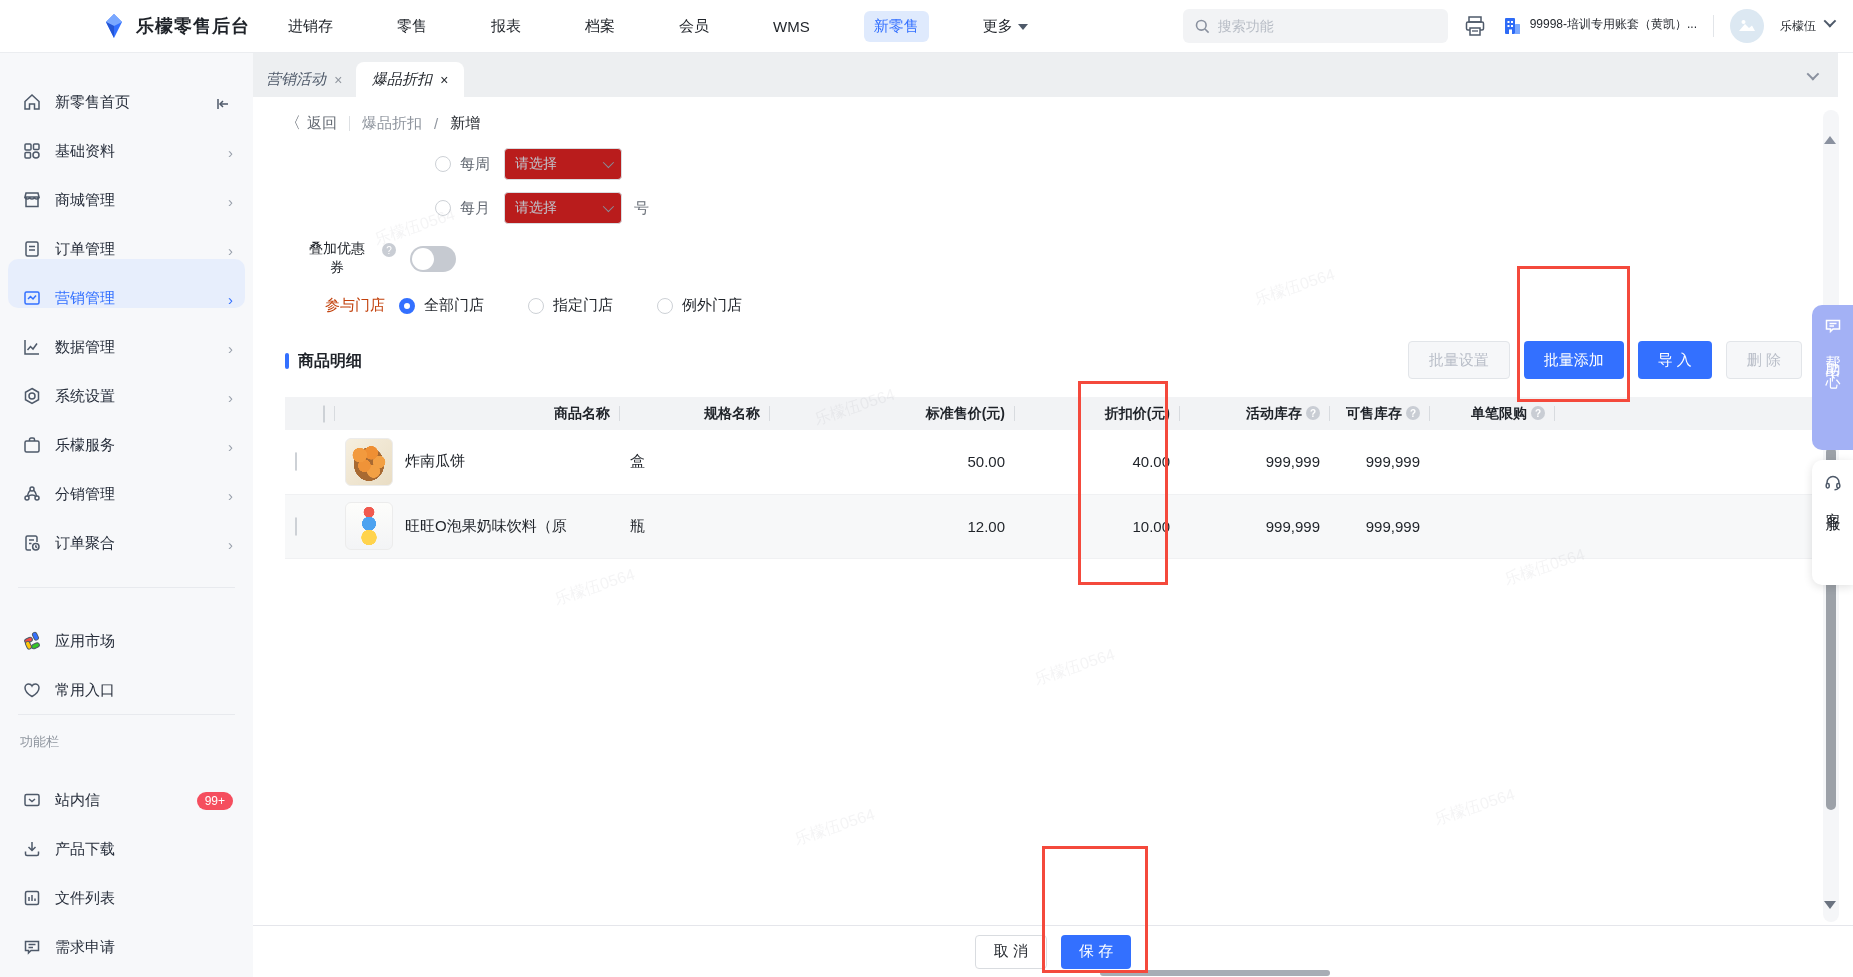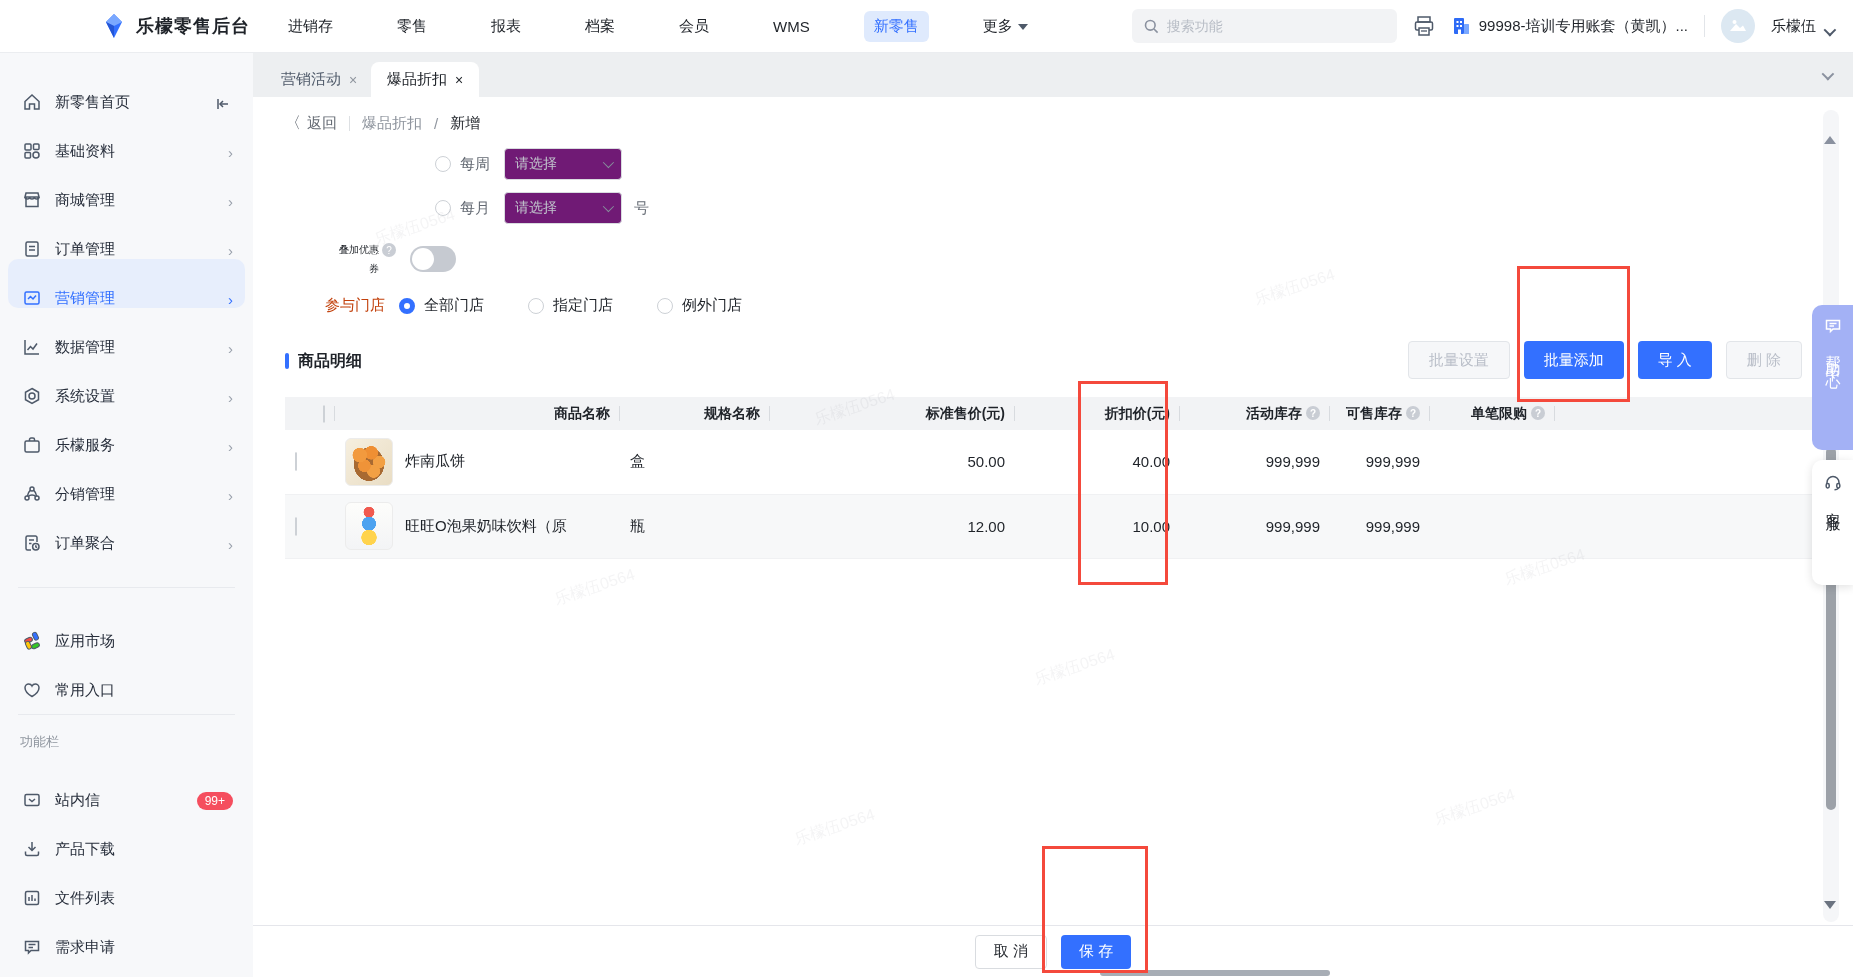--- a/index.html
+++ b/index.html
@@ -14,21 +14,21 @@
   .topnav { display:flex; align-items:center; gap:44px; margin-left:28px; }
   .topnav-item { font-size:15px; color:#1f2329; cursor:pointer; padding:6px 10px; border-radius:6px; white-space:nowrap; }
   .topnav-item.active { background:#dfeafd; color:#3370ff; }
   .caret { display:inline-block; width:0; height:0; border-left:5px solid transparent;
     border-right:5px solid transparent; border-top:6px solid #4e5969; margin-left:5px; vertical-align:middle; }
   .top-right { margin-left:auto; display:flex; align-items:center; padding-right:20px; gap:16px; }
   .searchbox { width:265px; height:34px; background:#f2f3f5; border-radius:6px; display:flex;
     align-items:center; padding:0 12px; gap:8px; }
   .searchbox input { border:none; outline:none; background:transparent; font-size:14px; width:200px; color:#1f2329; }
   .searchbox input::placeholder { color:#b8bdc6; }
-  .acct { display:flex; align-items:flex-end; gap:8px; font-size:15px; color:#1f2329; white-space:nowrap; }
+  .acct { display:flex; align-items:flex-start; gap:8px; font-size:12px; color:#1f2329; white-space:nowrap; }
   .vdiv { width:1px; height:22px; background:#e2e5e9; }
   .avatar { width:34px; height:34px; border-radius:50%; background:#dce8f2; display:flex; align-items:center; justify-content:center; }
   .chev-down { display:inline-block; width:9px; height:9px; border-right:2px solid #4e5969;
     border-bottom:2px solid #4e5969; transform:rotate(45deg) translateY(-2px); }
 
   
   .sidebar { position:absolute; left:0; top:53px; width:253px; height:924px; background:#f7f8fa;
     padding:10px 8px 0 8px; z-index:15; overflow:hidden; }
   .side-item { height:49px; display:flex; align-items:flex-end; gap:13px; padding:0 12px 0 14px;
     border-radius:10px; font-size:15px; color:#272e3b; cursor:pointer; }
@@ -36,21 +36,21 @@
   .side-item .sichev { margin-left:auto; color:#9aa1ac; font-size:15px; }
   .side-item.active { background:#e7eefc; color:#3370ff; }
   .side-item.active svg { stroke:#3370ff; }
   .side-item.active .sichev { color:#3370ff; }
   .side-sep { height:1px; background:#e8eaee; margin:14px 10px; }
   .side-label { font-size:13px; color:#8f959e; padding:4px 12px 10px 12px; }
   .badge { margin-left:auto; background:#f54e5e; color:#fff; font-size:12px; border-radius:10px;
     padding:2px 8px; line-height:14px; }
 
   
-  .tabstrip { position:absolute; left:253px; top:53px; width:1600px; height:44px; background:#edeff1; z-index:10; }
+  .tabstrip { position:absolute; left:238px; top:53px; width:1600px; height:44px; background:#edeff1; z-index:10;font-style:italic; }
   .tab { position:absolute; bottom:0; height:35px; display:flex; align-items:center; gap:8px;
     padding:0 16px; font-size:15px; color:#4e5969; border-radius:8px 8px 0 0; cursor:pointer; }
   .tab .x { font-size:14px; color:#8f959e; }
   .tab.t0 { left:12px; }
   .tab.t1 { left:118px; background:#fff; color:#1f2329; }
   .tab.t1 .x { color:#1f2329; }
   .tabstrip-chev { position:absolute; right:12px; top:8px; width:30px; height:28px; display:flex;
     align-items:center; justify-content:center; cursor:pointer; }
 
   
@@ -62,27 +62,27 @@
   .bc-div { width:1px; height:15px; background:#dde0e3; }
   .bc-parent { color:#8f959e; }
   .bc-sep { color:#8f959e; }
   .bc-cur { color:#1f2329; }
 
   .form-row { display:flex; align-items:center; margin-left:182px; }
   .radio { width:16px; height:16px; border:1px solid #cdd1d6; border-radius:50%; background:#fff; flex:0 0 16px; }
   .radio.checked { border:5px solid #3370ff; }
   .rlabel { font-size:15px; color:#646a73; margin-left:9px; }
   .select { width:118px; height:32px; border:1px solid #d9dce0; border-radius:4px; margin-left:14px;
-    display:flex; align-items:center; justify-content:space-between; padding:0 10px; cursor:pointer; background:#701a75; }
+    display:flex; align-items:center; justify-content:space-between; padding:0 10px; cursor:pointer; background:#b91c1c; }
   .select .ph { font-size:14px; color:#c0c4cc; }
   .select .sv { width:8px; height:8px; border-right:1.5px solid #86909c; border-bottom:1.5px solid #86909c;
     transform:rotate(45deg) translateY(-2px); }
   .suffix { font-size:15px; color:#646a73; margin-left:12px; }
 
-  .lbl2 { width:84px; text-align:right; font-size:10px; color:#1f2329; line-height:19px; }
+  .lbl2 { width:84px; text-align:center; font-size:14px; color:#1f2329; line-height:19px;font-family:Liberation Mono, monospace; }
   .qicon { width:14px; height:14px; border-radius:50%; background:#c9cdd4; color:#fff; font-size:10px;
     display:flex; align-items:center; justify-content:center; margin-left:3px; align-self:flex-start; margin-top:3px; }
   .toggle { width:46px; height:26px; border-radius:13px; background:#c6cad1; position:relative; margin-left:14px; cursor:pointer; }
   .toggle .knob { position:absolute; left:2px; top:2px; width:22px; height:22px; border-radius:50%; background:#fff; }
   .flabel { font-size:15px; color:#c2410c; margin-right:14px; }
   .stores .opt { display:flex; align-items:center; margin-right:44px; cursor:pointer; }
   .stores .opt .rlabel { color:#1f2329; }
 
   .section-row { position:relative; margin:26px 32px 0 32px; height:40px; }
   .sec-title { display:flex; align-items:center; gap:9px; height:40px; }

